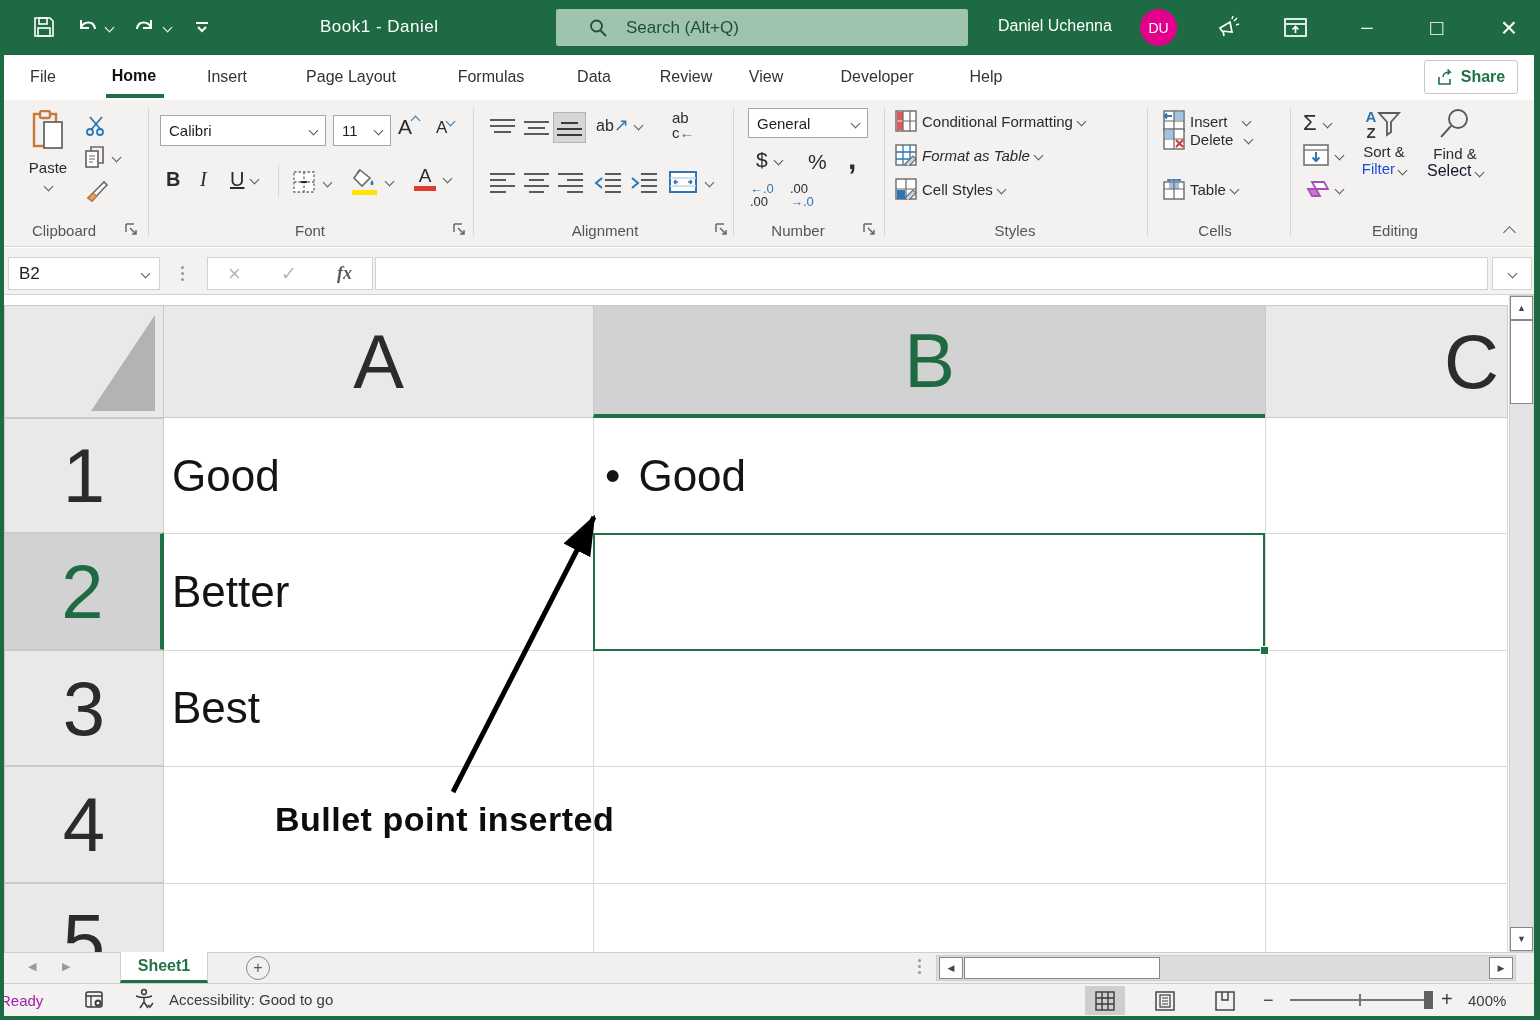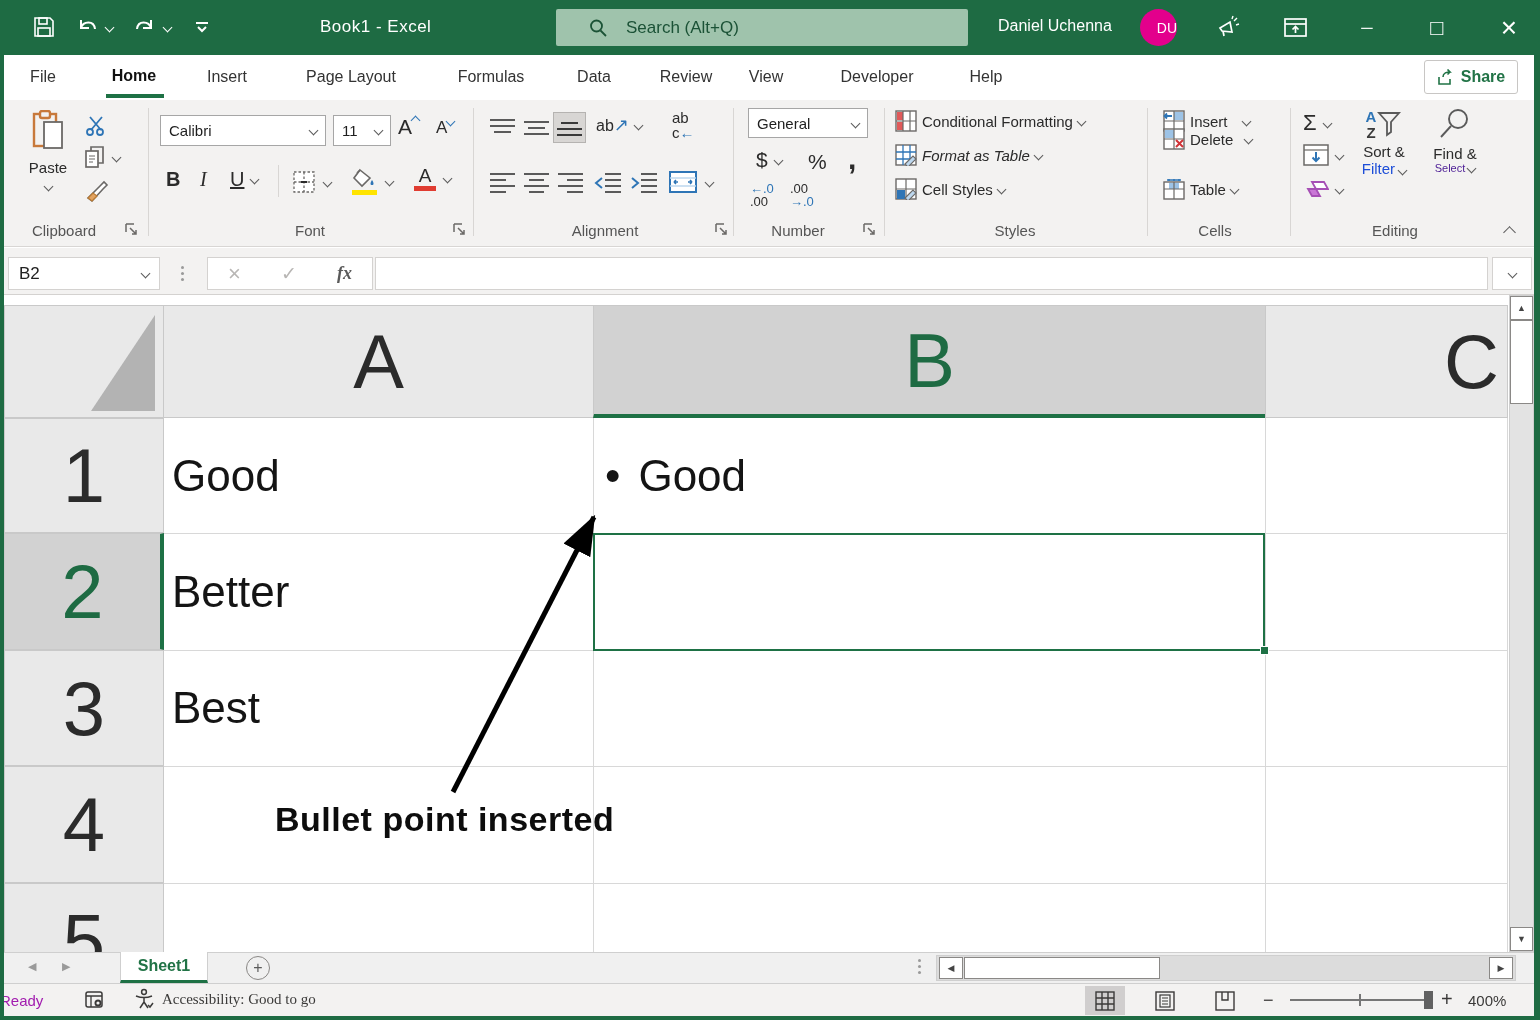--- a/index.html
+++ b/index.html
@@ -58,34 +58,34 @@
   </div>
   <div class="abs" style="left:194px;top:20px;">
     <span style="display:block;">
       <svg width="16" height="14" viewBox="0 0 16 14">
           <path d="M2 3 h12" stroke="#fff" stroke-width="2"></path>
           <path d="M4 7 l4 4 l4 -4" fill="none" stroke="#fff" stroke-width="2"></path>
         </svg>
     </span>
   </div>
 
-  <div class="abs" style="left:320px;top:17px;color:#fff;font-size:17px;letter-spacing:0.5px;">Book1 - Excel</div>
+  <div class="abs" style="left:320px;top:17px;color:#fff;font-size:17px;letter-spacing:0.5px;">Book1 - Daniel</div>
 
   <div class="abs flex" style="left:556px;top:9px;width:412px;height:37px;background:#9FC3AC;border-radius:2px;padding-left:32px;gap:18px;">
     <span>
       <svg width="20" height="20" viewBox="0 0 20 20">
           <circle cx="8.5" cy="8" r="5.5" fill="none" stroke="#1B5236" stroke-width="1.8"></circle>
           <path d="M12.5 12.5 L18 18" stroke="#1B5236" stroke-width="1.8"></path>
         </svg>
     </span>
     <span style="color:#1B5236;font-size:17px;">Search (Alt+Q)</span>
   </div>
 
   <div class="abs" style="left:998px;top:17px;color:#fff;font-size:16px;">Daniel Uchenna</div>
-  <div class="abs flex" style="left:1140px;top:9px;width:37px;height:37px;border-radius:50%;background:#E3008C;justify-content:flex-end;">
+  <div class="abs flex" style="left:1140px;top:9px;width:37px;height:37px;border-radius:50%;background:#E3008C;justify-content:center;">
     <span style="color:#fff;font-size:14px;">DU</span>
   </div>
   <div class="abs" style="left:1215px;top:14px;">
     <span>
       <svg width="26" height="26" viewBox="0 0 26 26">
           <path d="M5 14 l10 -6 l2 10 l-10 -1 z" fill="none" stroke="#fff" stroke-width="1.7"></path>
           <path d="M8 17 l1 5" stroke="#fff" stroke-width="1.7"></path>
           <path d="M19 7 l3 -3 M21 11 l3 -1 M17 5 l1 -3" stroke="#fff" stroke-width="1.4"></path>
         </svg>
     </span>
@@ -452,21 +452,21 @@
     <div style="font-size:15px;color:#1d4ed8;"><span>Filter</span> <span class="chev"></span></div>
   </div>
   <div class="abs" style="left:1422px;top:108px;width:66px;text-align:center;">
     <span style="display:inline-block;">
       <svg width="34" height="32" viewBox="0 0 34 32">
           <circle cx="20" cy="11" r="9" fill="none" stroke="#5a5a5a" stroke-width="1.9"></circle>
           <path d="M13 18 L3 29" stroke="#5a5a5a" stroke-width="1.9"></path>
         </svg>
     </span>
     <div style="font-size:15px;color:#2b2b2b;margin-top:1px;">Find &amp;</div>
-    <div style="font-size:11px;color:#4c1d95;"><span>Select</span> <span class="chev"></span></div>
+    <div style="font-size:16px;color:#0f172a;"><span>Select</span> <span class="chev"></span></div>
   </div>
   <div class="glabel" style="left:1340px;top:222px;width:110px;">Editing</div>
   <span class="chev up" style="position:absolute;left:1505px;top:228px;width:9px;height:9px;"></span>
 
   <div class="abs" style="left:4px;top:248px;width:1530px;height:47px;background:#f3f2f1;border-bottom:1px solid #d4d2d0;"></div>
   <div class="abs flex" style="left:8px;top:257px;width:152px;height:33px;background:#fff;border:1px solid #d4d2d0;padding:0 10px;justify-content:space-between;">
     <span style="font-size:17px;color:#222;">B2</span>
     <span class="chev"></span>
   </div>
   <div class="abs dots3" style="left:181px;top:266px;"></div>
@@ -582,21 +582,21 @@
   <div class="abs" style="left:85px;top:990px;">
     <span>
       <svg width="20" height="20" viewBox="0 0 20 20">
           <rect x="1" y="2" width="16" height="15" rx="2" fill="none" stroke="#3b3a39" stroke-width="1.5"></rect>
           <path d="M1 6 h16 M6 6 v11" stroke="#3b3a39" stroke-width="1.3"></path>
           <circle cx="13" cy="13" r="3.5" fill="#3b3a39"></circle>
           <circle cx="13" cy="13" r="1.6" fill="#f3f2f1"></circle>
         </svg>
     </span>
   </div>
-  <div class="abs flex" style="left:133px;top:988px;gap:7px;font-family:Liberation Serif, serif;">
+  <div class="abs flex" style="left:133px;top:988px;gap:14px;">
     <span>
       <svg width="22" height="22" viewBox="0 0 22 22">
           <circle cx="11" cy="4" r="2.4" fill="none" stroke="#3b3a39" stroke-width="1.5"></circle>
           <path d="M3 8 c5 2 11 2 16 0 M11 9 v5 M11 14 l-4 6 M11 14 l4 6" fill="none" stroke="#3b3a39" stroke-width="1.5"></path>
           <path d="M15 17 l2 2 l3 -4" fill="none" stroke="#3b3a39" stroke-width="1.5"></path>
         </svg>
     </span>
     <span style="font-size:15px;color:#3b3a39;">Accessibility: Good to go</span>
   </div>
   <div class="abs flex" style="left:1085px;top:986px;width:40px;height:29px;background:#d0cece;justify-content:center;">

